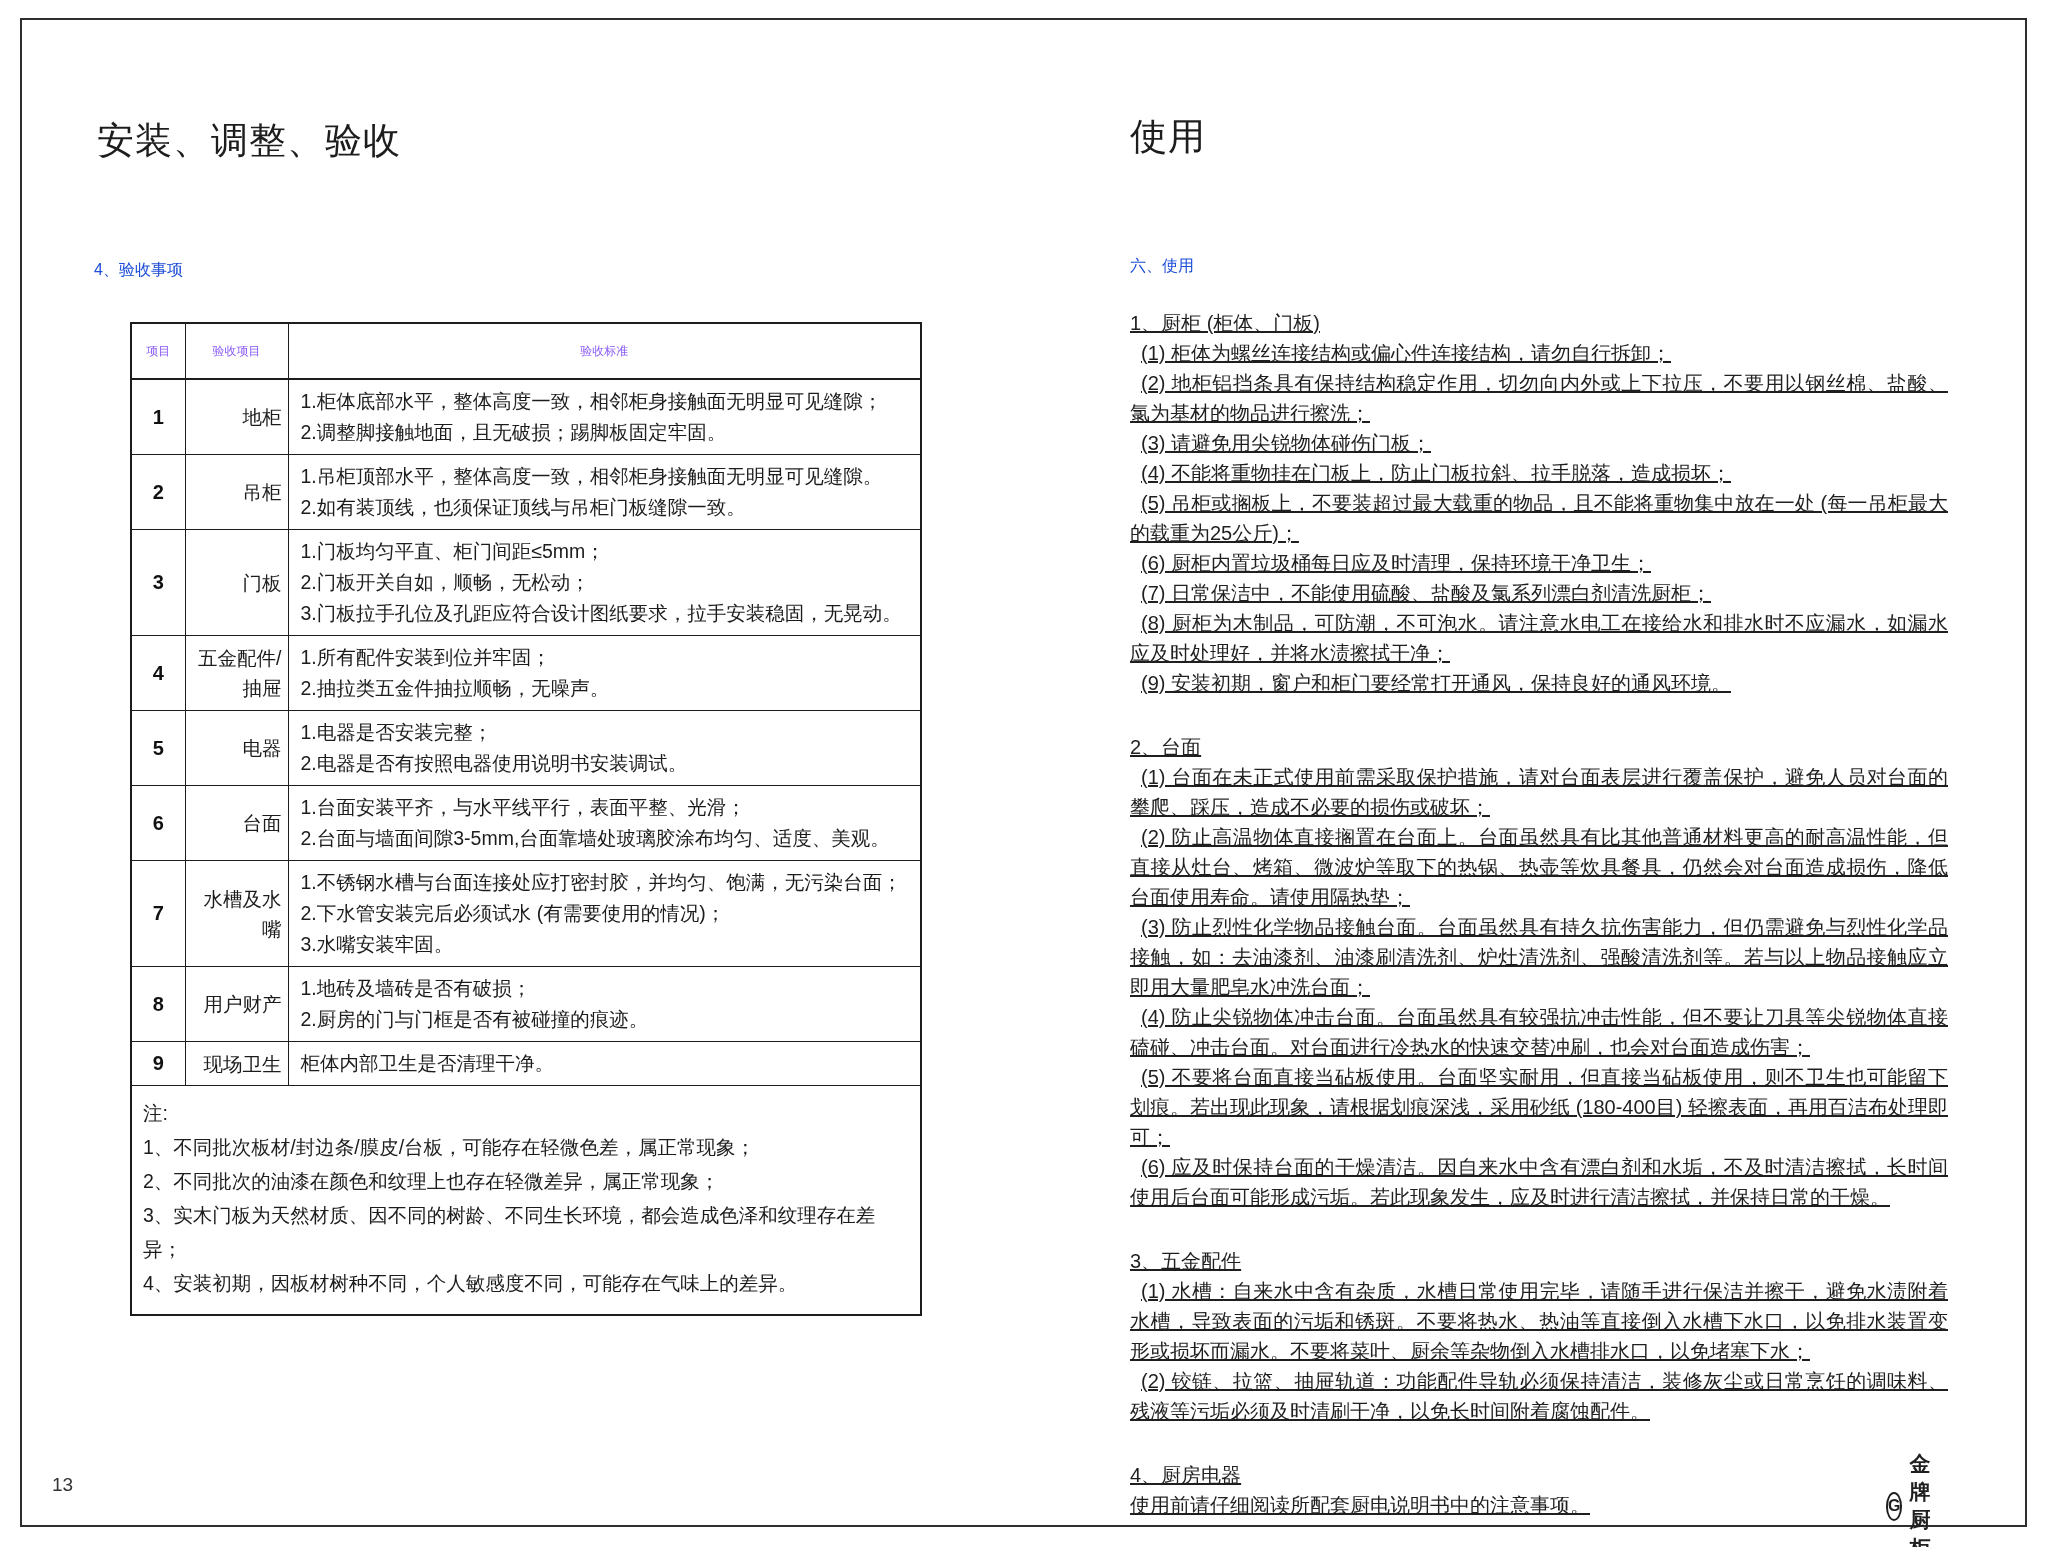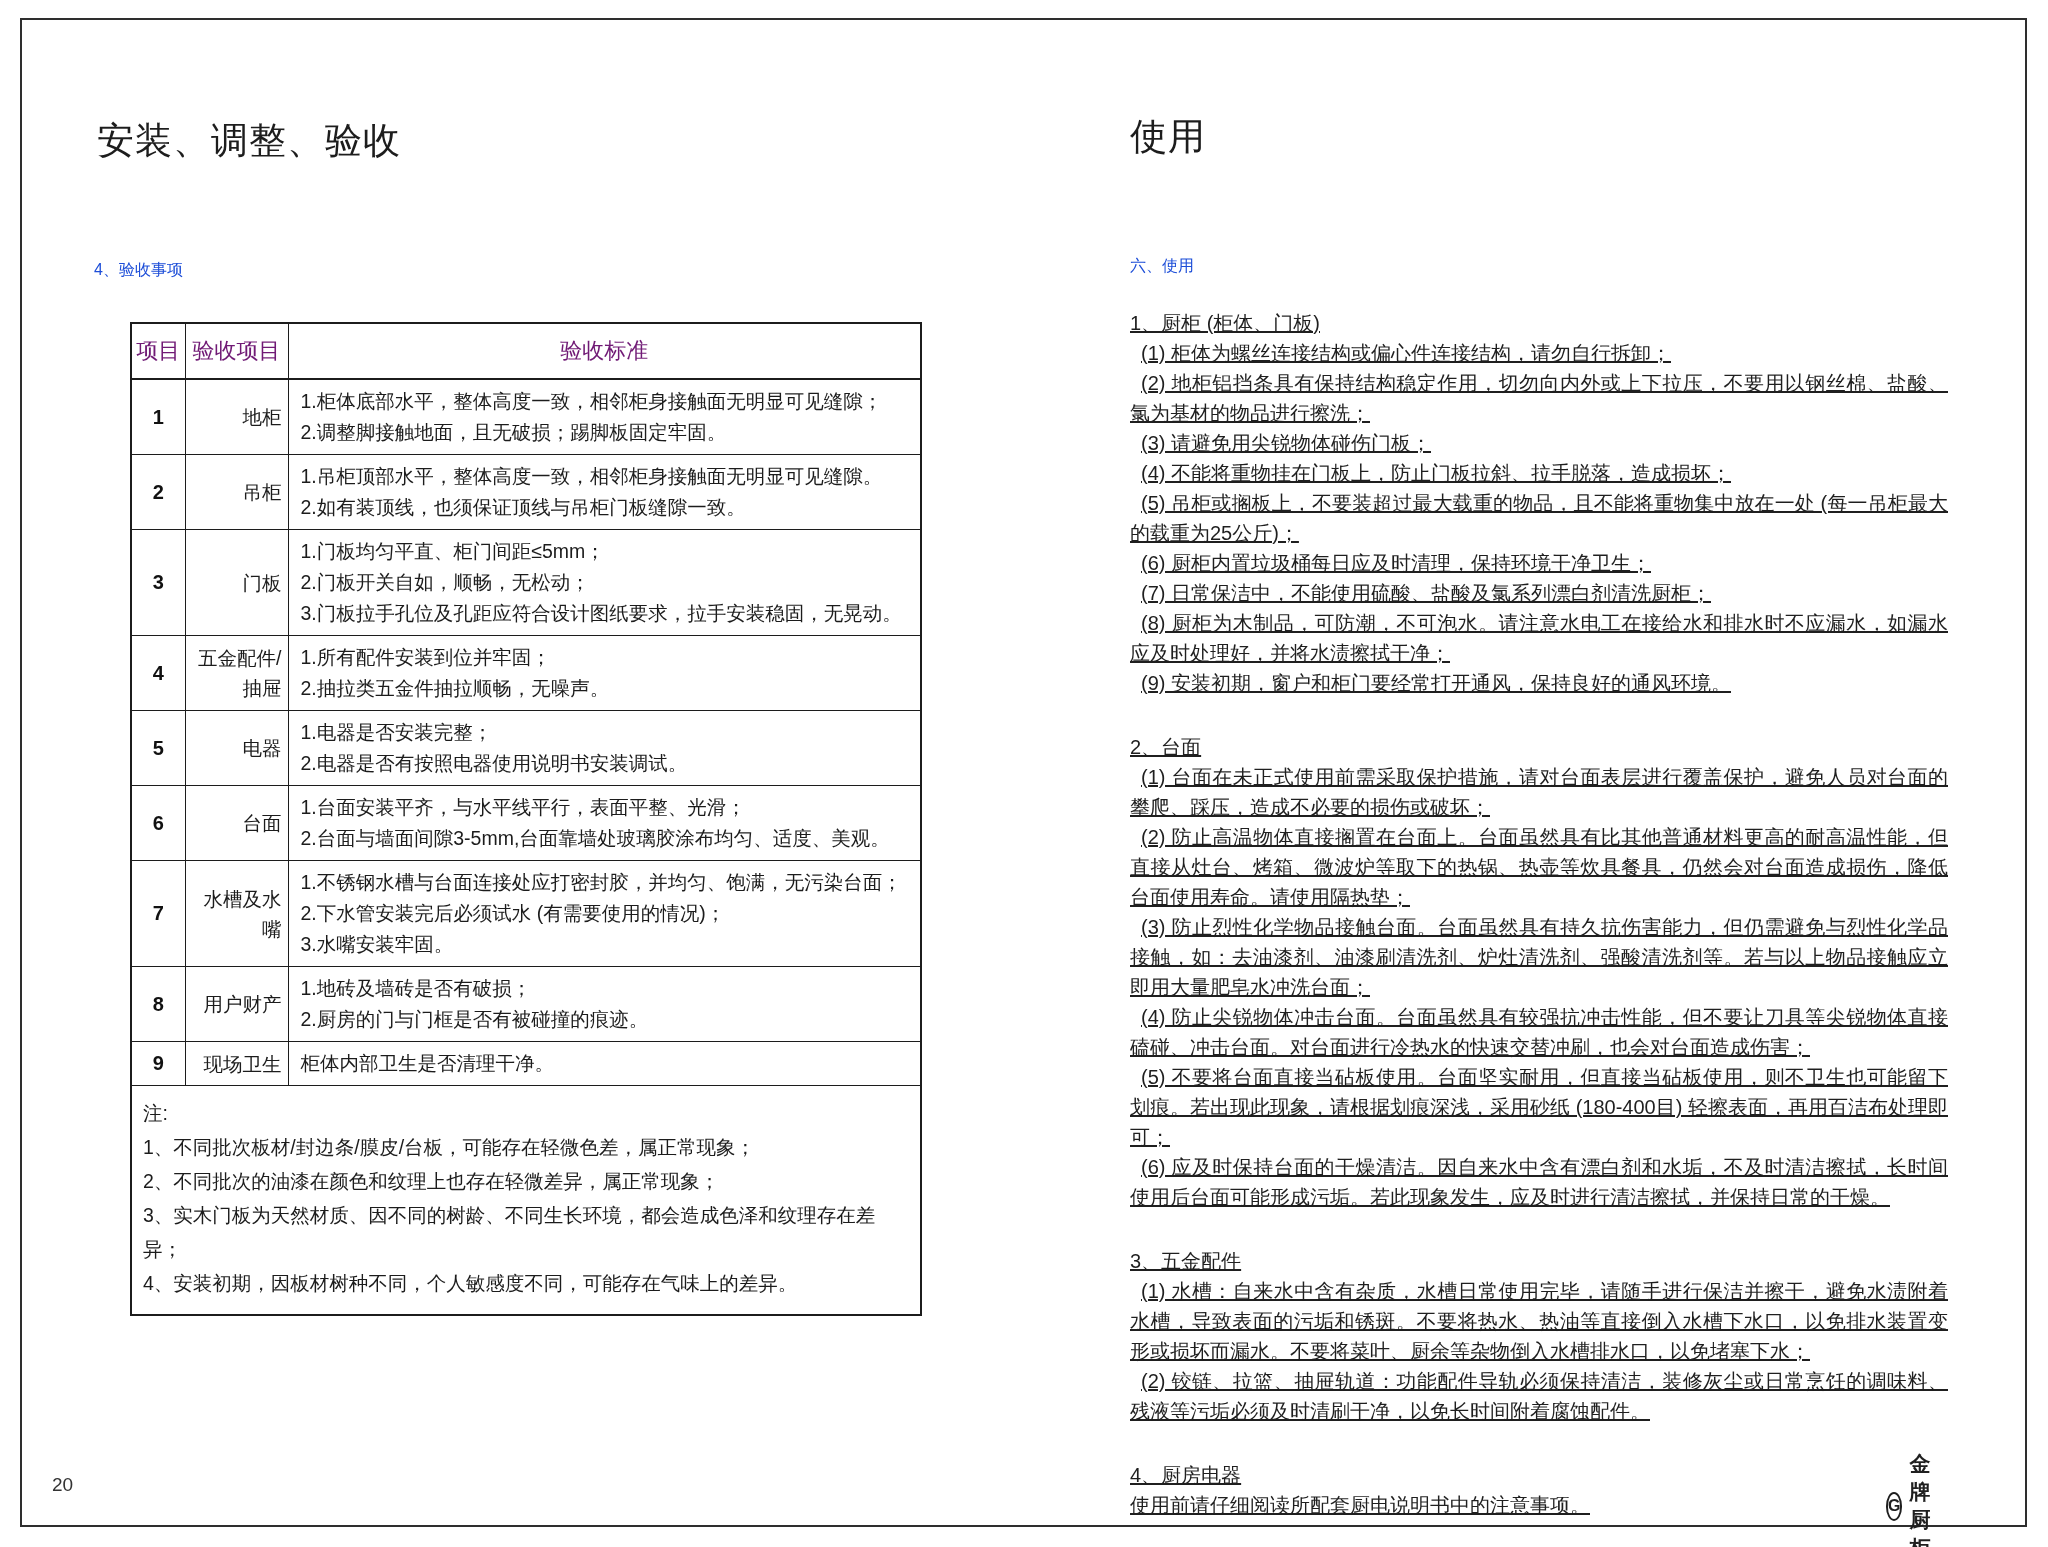--- a/index.html
+++ b/index.html
@@ -17,22 +17,22 @@
   .sec-head{position:absolute;font-size:16px;color:#1d4ed8;white-space:nowrap;}
   .page-left .sec-head{left:94px;top:260px;}
 
   .acc-table{
     position:absolute;left:130px;top:322px;width:792px;
     border-collapse:collapse;table-layout:fixed;
     border:2.5px solid #1c1c1c;
   }
   .acc-table th,.acc-table td{border:1.5px solid #1c1c1c;vertical-align:middle;}
   .acc-table thead th{
-    height:52px;font-weight:400;font-size:22px;text-align:center;
-    border-bottom:2.5px solid #1c1c1c;color:#701a75;
+    height:52px;font-weight:400;font-size:12px;text-align:center;
+    border-bottom:2.5px solid #1c1c1c;color:#8b5cf6;
   }
   .col-no{width:54px;}
   .col-item{width:103px;}
   td.c1{text-align:center;font-weight:700;font-size:20px;color:#111;}
   td.c2{text-align:right;font-size:19.5px;color:#1c1c1c;padding:1px 6px;line-height:30px;}
   td.c3{font-size:19.5px;color:#1c1c1c;line-height:31px;padding:6px 8px 6px 12px;}
   td.notes{font-size:19.5px;color:#1c1c1c;line-height:34px;padding:10px 12px 14px 11px;}
   .page-num{position:absolute;left:52px;top:1474px;font-size:19px;color:#333;}
 
   
@@ -157,21 +157,21 @@
           <div>注:</div>
           <div>1、不同批次板材/封边条/膜皮/台板，可能存在轻微色差，属正常现象；</div>
           <div>2、不同批次的油漆在颜色和纹理上也存在轻微差异，属正常现象；</div>
           <div>3、实木门板为天然材质、因不同的树龄、不同生长环境，都会造成色泽和纹理存在差异；</div>
           <div>4、安装初期，因板材树种不同，个人敏感度不同，可能存在气味上的差异。</div>
         </td>
       </tr>
     </tbody>
   </table>
 
-  <div class="page-num">20</div>
+  <div class="page-num">13</div>
 </div>
 
 <div class="page-right">
   <h1 class="big-title">使用</h1>
   <div class="sec-head">六、使用</div>
 
   <div class="right-body">
     <div class="section">
       <p class="s-head">1、厨柜 (柜体、门板)</p>
       <p class="item">(1) 柜体为螺丝连接结构或偏心件连接结构，请勿自行拆卸；</p>

